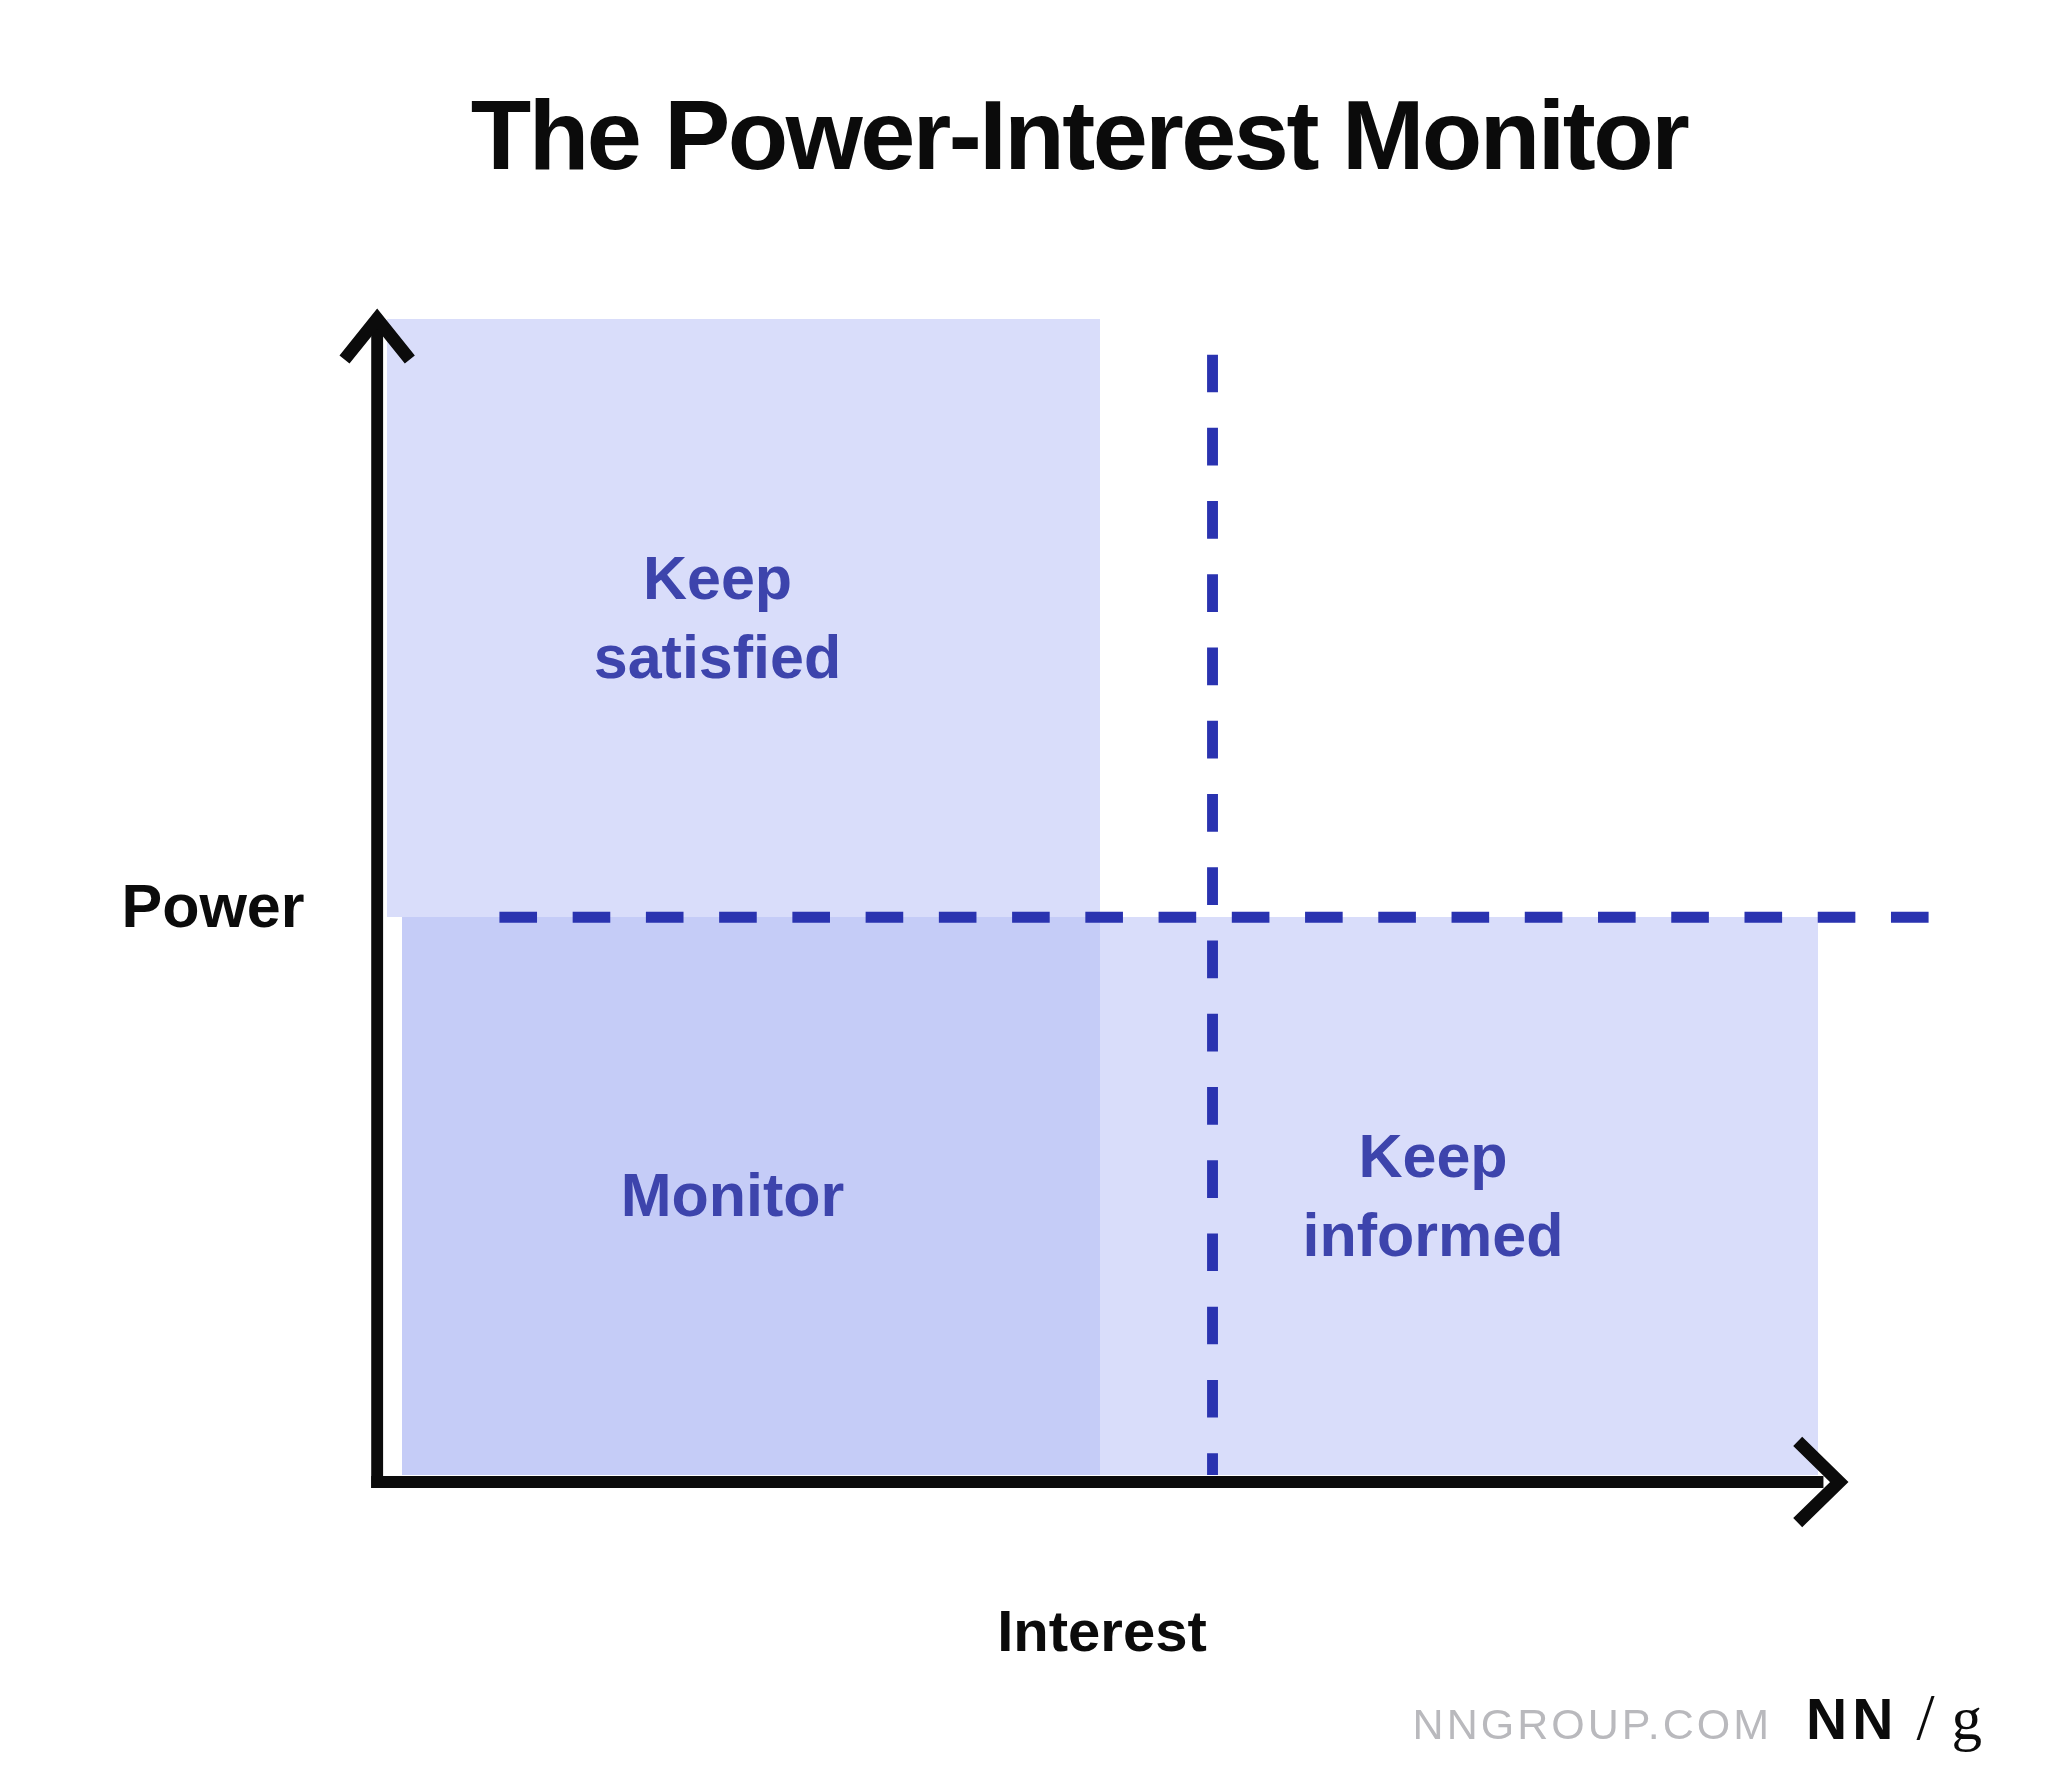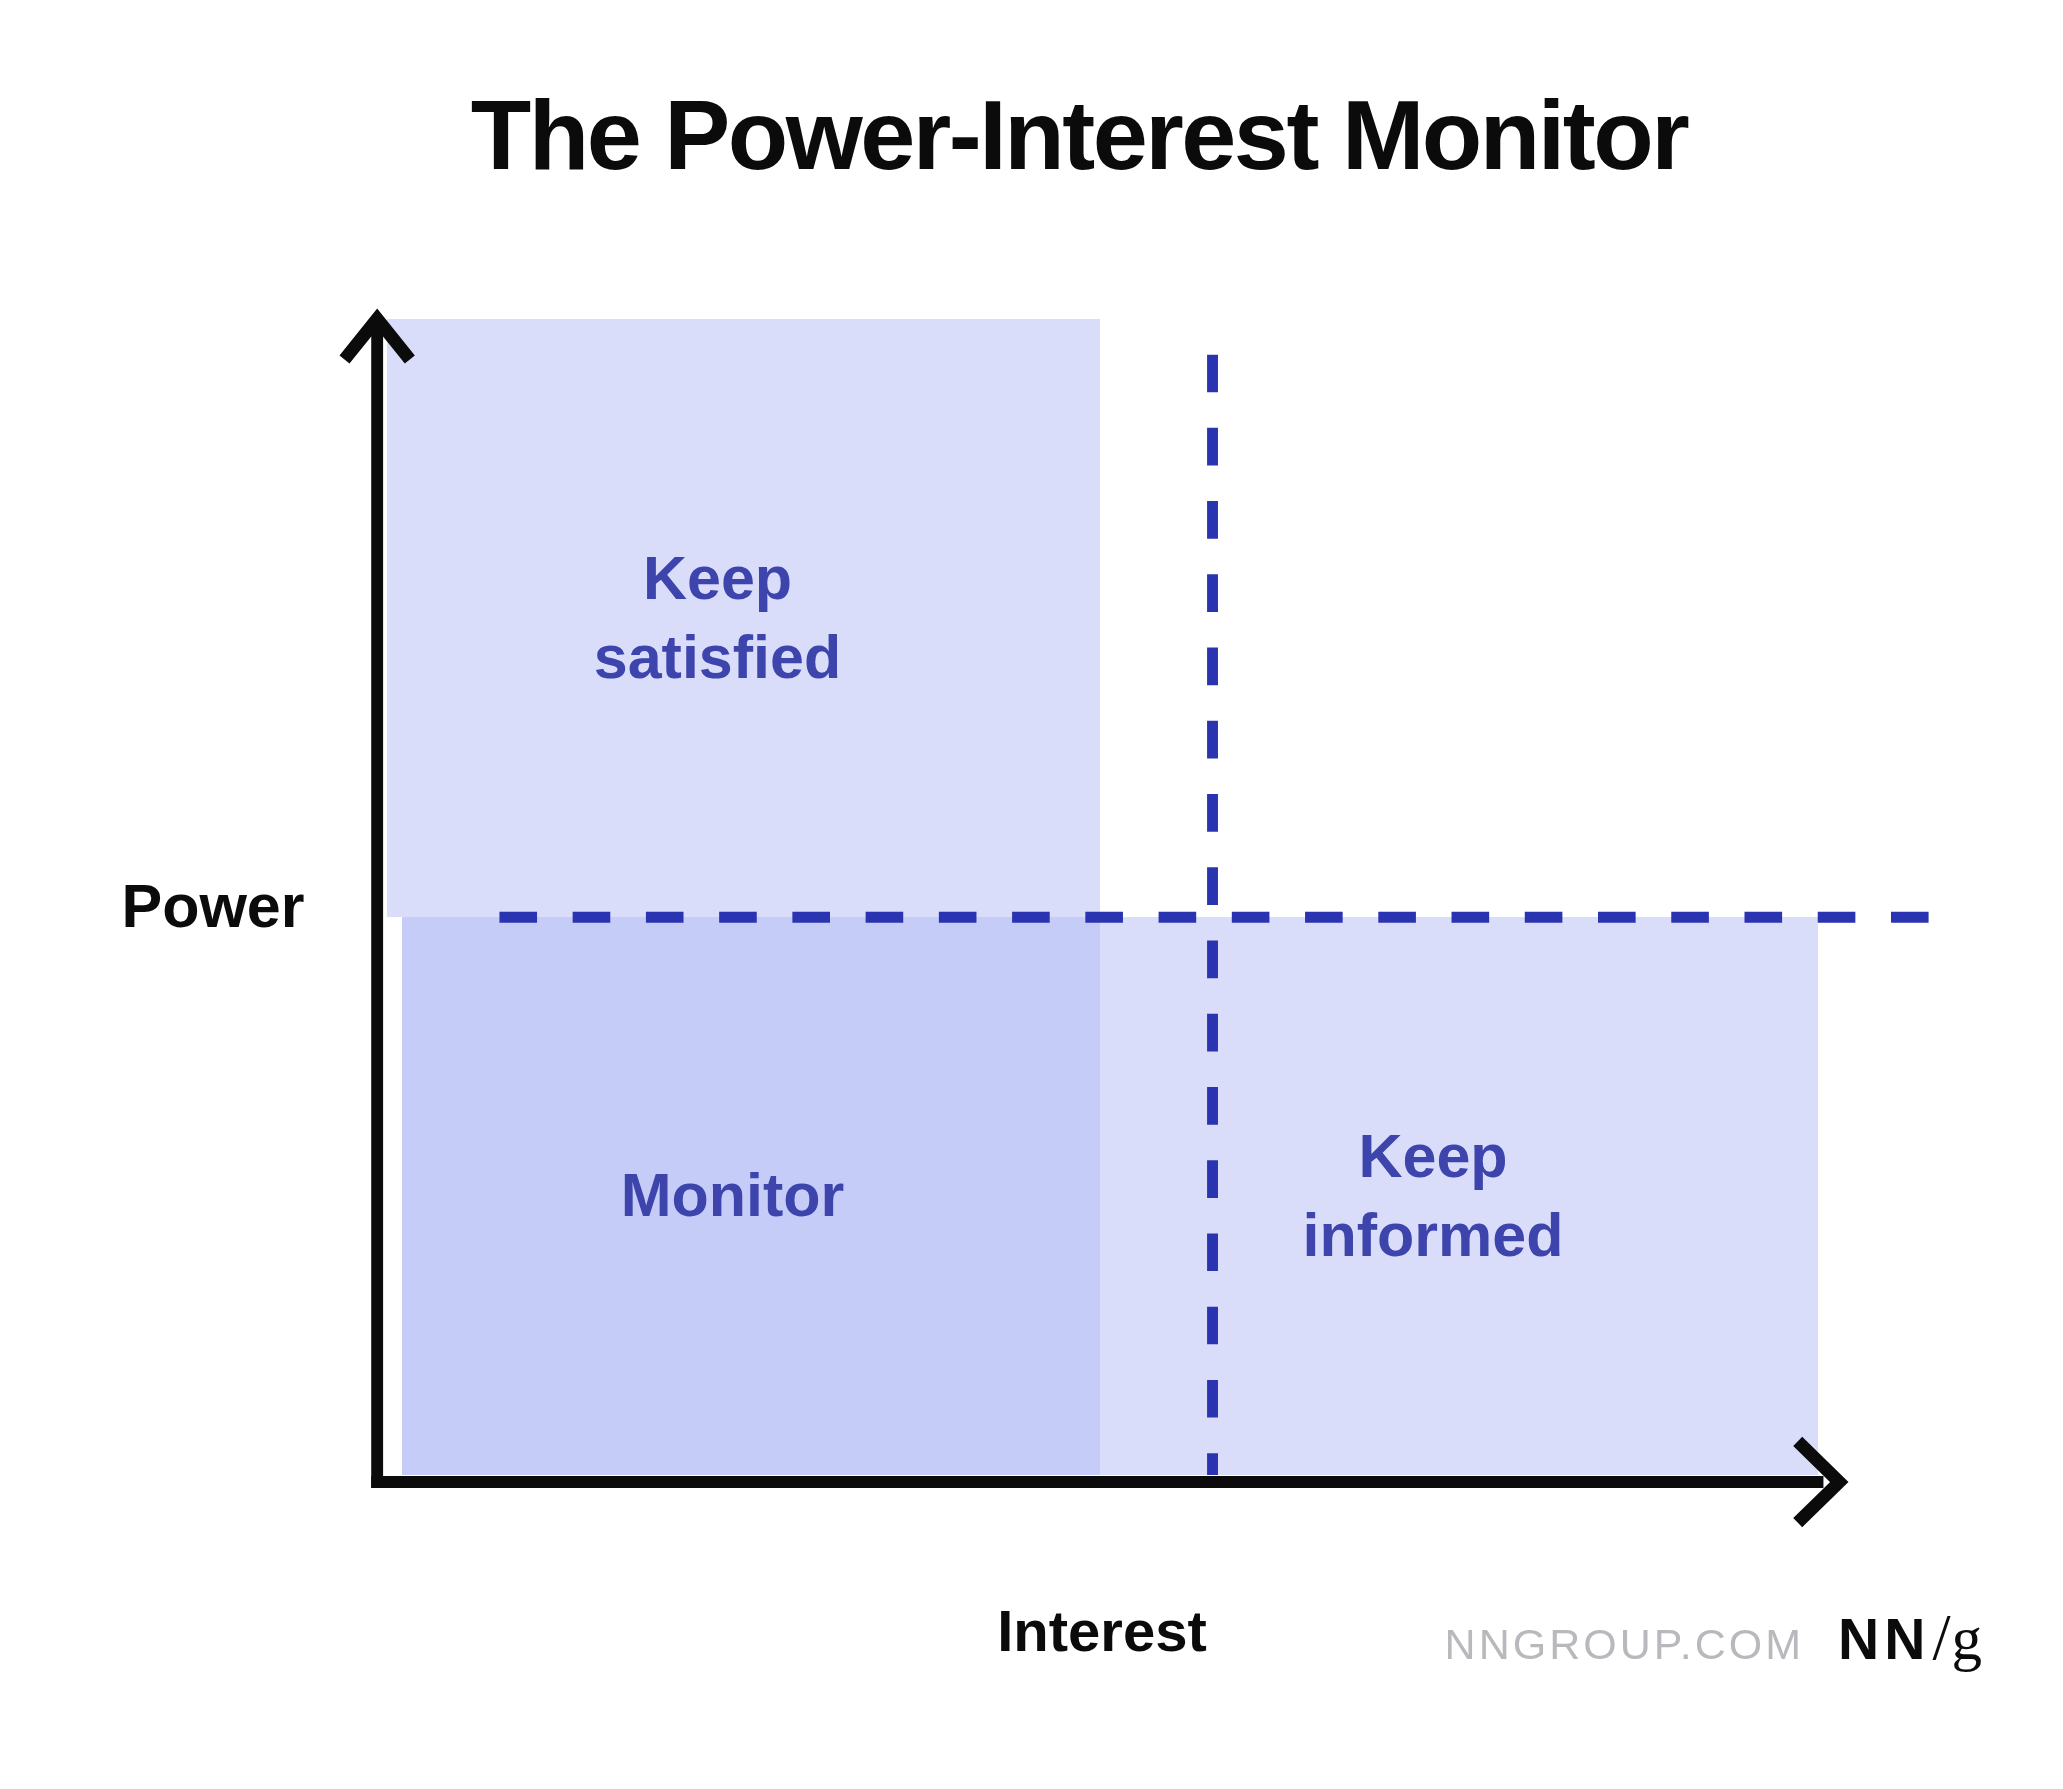--- a/index.html
+++ b/index.html
@@ -90,32 +90,32 @@
     transform: translateX(-50%);
     font-size: 58px;
     font-weight: 600;
     color: var(--axis-black);
     line-height: 1;
     margin-top: 40px;
   }
 
   .footer {
     position: absolute;
-    right: 81px; top: 1600px;
+    right: 81px; top: 1680px;
     display: flex;
     align-items: baseline;
     gap: 34px;
   }
   .site-url {
     font-size: 43px;
     letter-spacing: 3px;
     color: var(--url-gray);
     font-weight: 400;
   }
-  .nng-logo { display: flex; align-items: baseline; }
+  .nng-logo { display: flex; align-items: baseline; gap: 16px; }
   .logo-nn {
     font-size: 57px;
     font-weight: 800;
     letter-spacing: 5px;
     color: var(--axis-black);
   }
   .logo-slash {
     font-family: "Liberation Serif", "DejaVu Serif", serif;
     font-size: 65px;
     font-weight: 400;

